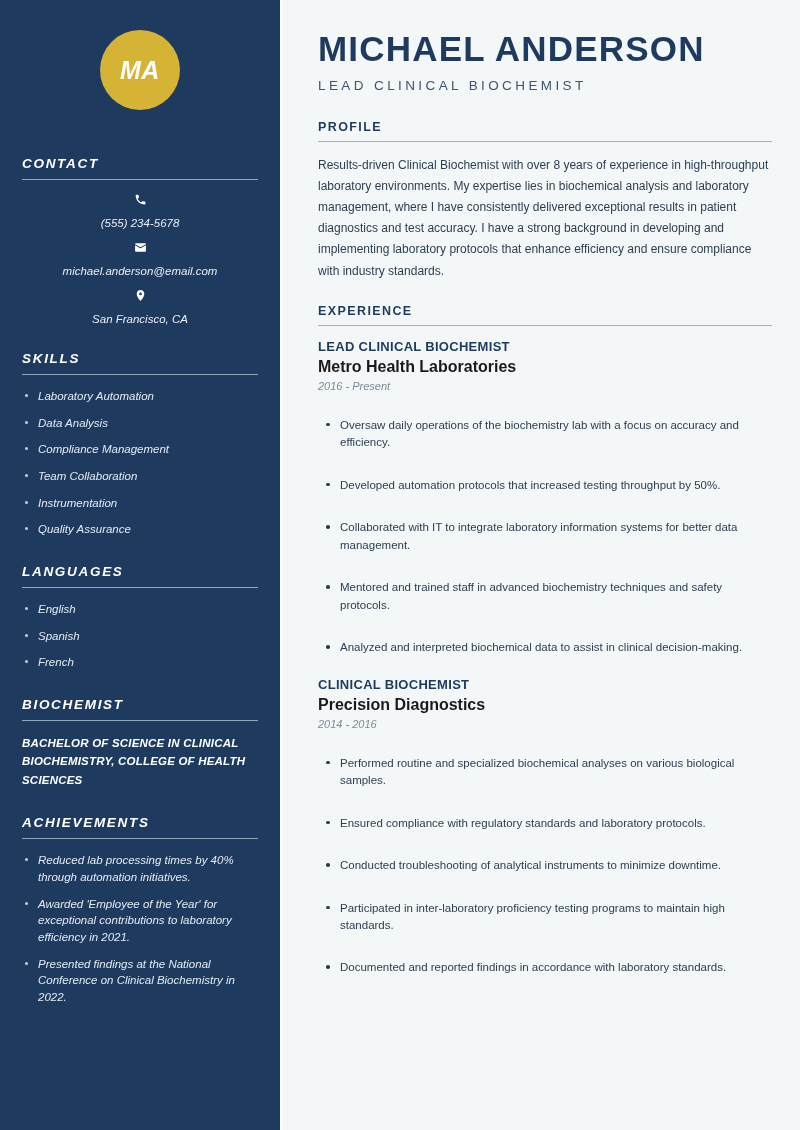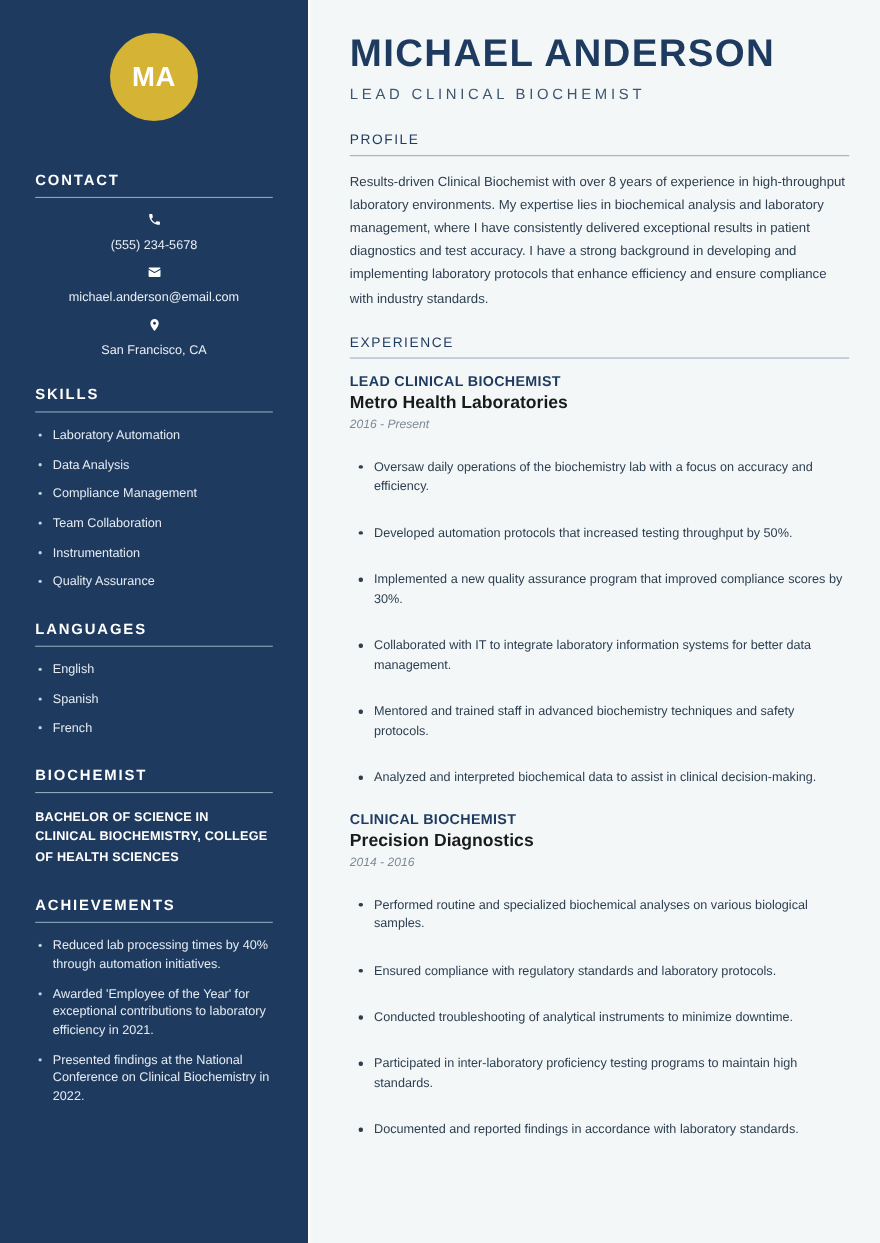--- a/index.html
+++ b/index.html
@@ -15,22 +15,23 @@
     display: flex;
     overflow: hidden;
   }
 
   
   .sidebar {
     width: 280px;
     min-width: 280px;
     background: #1e3a5f;
     color: #ffffff;
-    padding: 0 32px;
+    padding: 0 22px;
     position: relative;
+    font-style: italic;
   }
 
   .sidebar-divider-strip {
     width: 8px;
     min-width: 8px;
     background: #f4f7f8;
     border-left: 2px solid #ffffff;
     border-right: 1px solid #eef3f4;
   }
 
@@ -147,21 +148,21 @@
     color: #3d556e;
     letter-spacing: 3.4px;
     margin-top: 9px;
     margin-bottom: 27px;
   }
 
   .main-section { margin-bottom: 22px; }
 
   .main-heading {
     font-size: 12.5px;
-    font-weight: normal;
+    font-weight: bold;
     letter-spacing: 1.4px;
     color: #1e3a5f;
     margin-bottom: 7px;
   }
 
   .main-rule {
     height: 1px;
     background: #9fb0c0;
     margin-bottom: 13px;
   }
@@ -320,21 +321,20 @@
     <div class="main-heading">EXPERIENCE</div>
     <div class="main-rule"></div>
 
     <div class="exp-block">
       <div class="exp-title">LEAD CLINICAL BIOCHEMIST</div>
       <div class="exp-company">Metro Health Laboratories</div>
       <div class="exp-dates">2016 - Present</div>
       <ul class="exp-list">
         <li>Oversaw daily operations of the biochemistry lab with a focus on accuracy and efficiency.</li>
         <li>Developed automation protocols that increased testing throughput by 50%.</li>
-        <li>Implemented a new quality assurance program that improved compliance scores by 30%.</li>
         <li>Collaborated with IT to integrate laboratory information systems for better data management.</li>
         <li>Mentored and trained staff in advanced biochemistry techniques and safety protocols.</li>
         <li>Analyzed and interpreted biochemical data to assist in clinical decision-making.</li>
       </ul>
     </div>
 
     <div class="exp-block">
       <div class="exp-title">CLINICAL BIOCHEMIST</div>
       <div class="exp-company">Precision Diagnostics</div>
       <div class="exp-dates">2014 - 2016</div>

